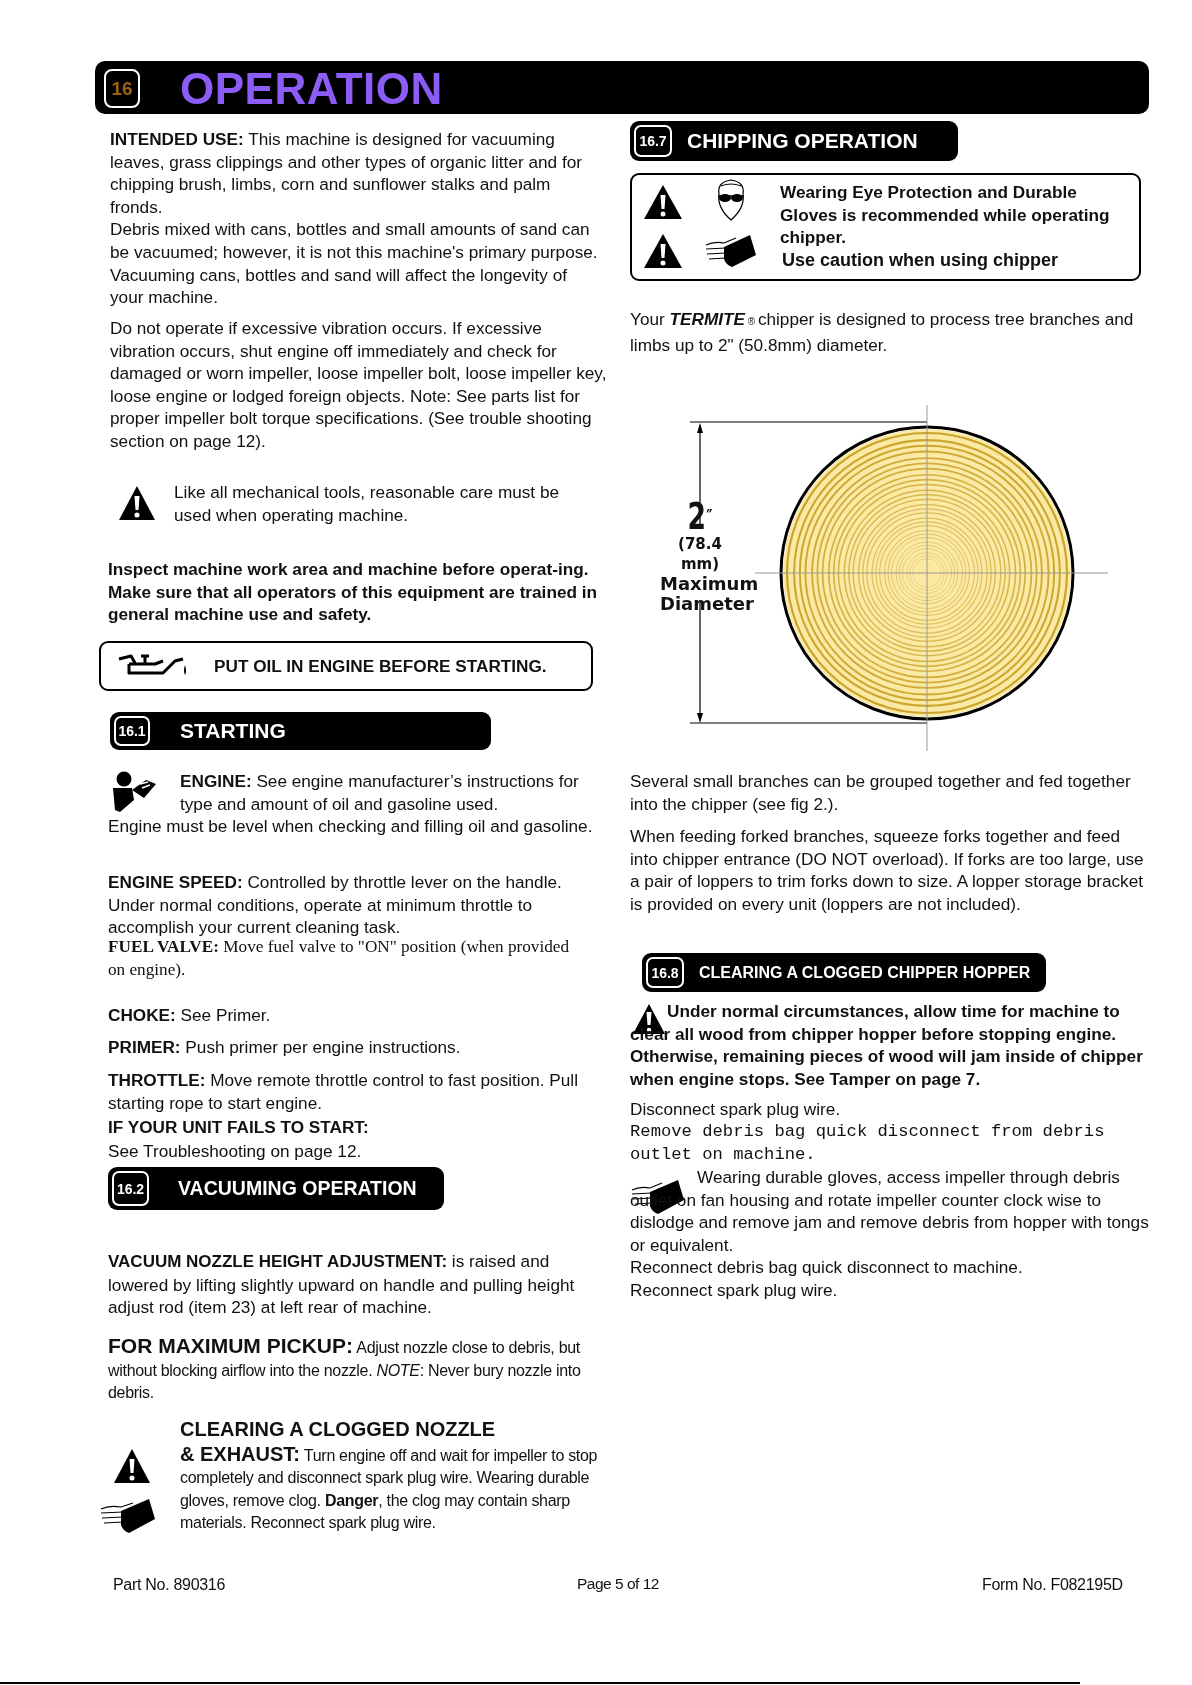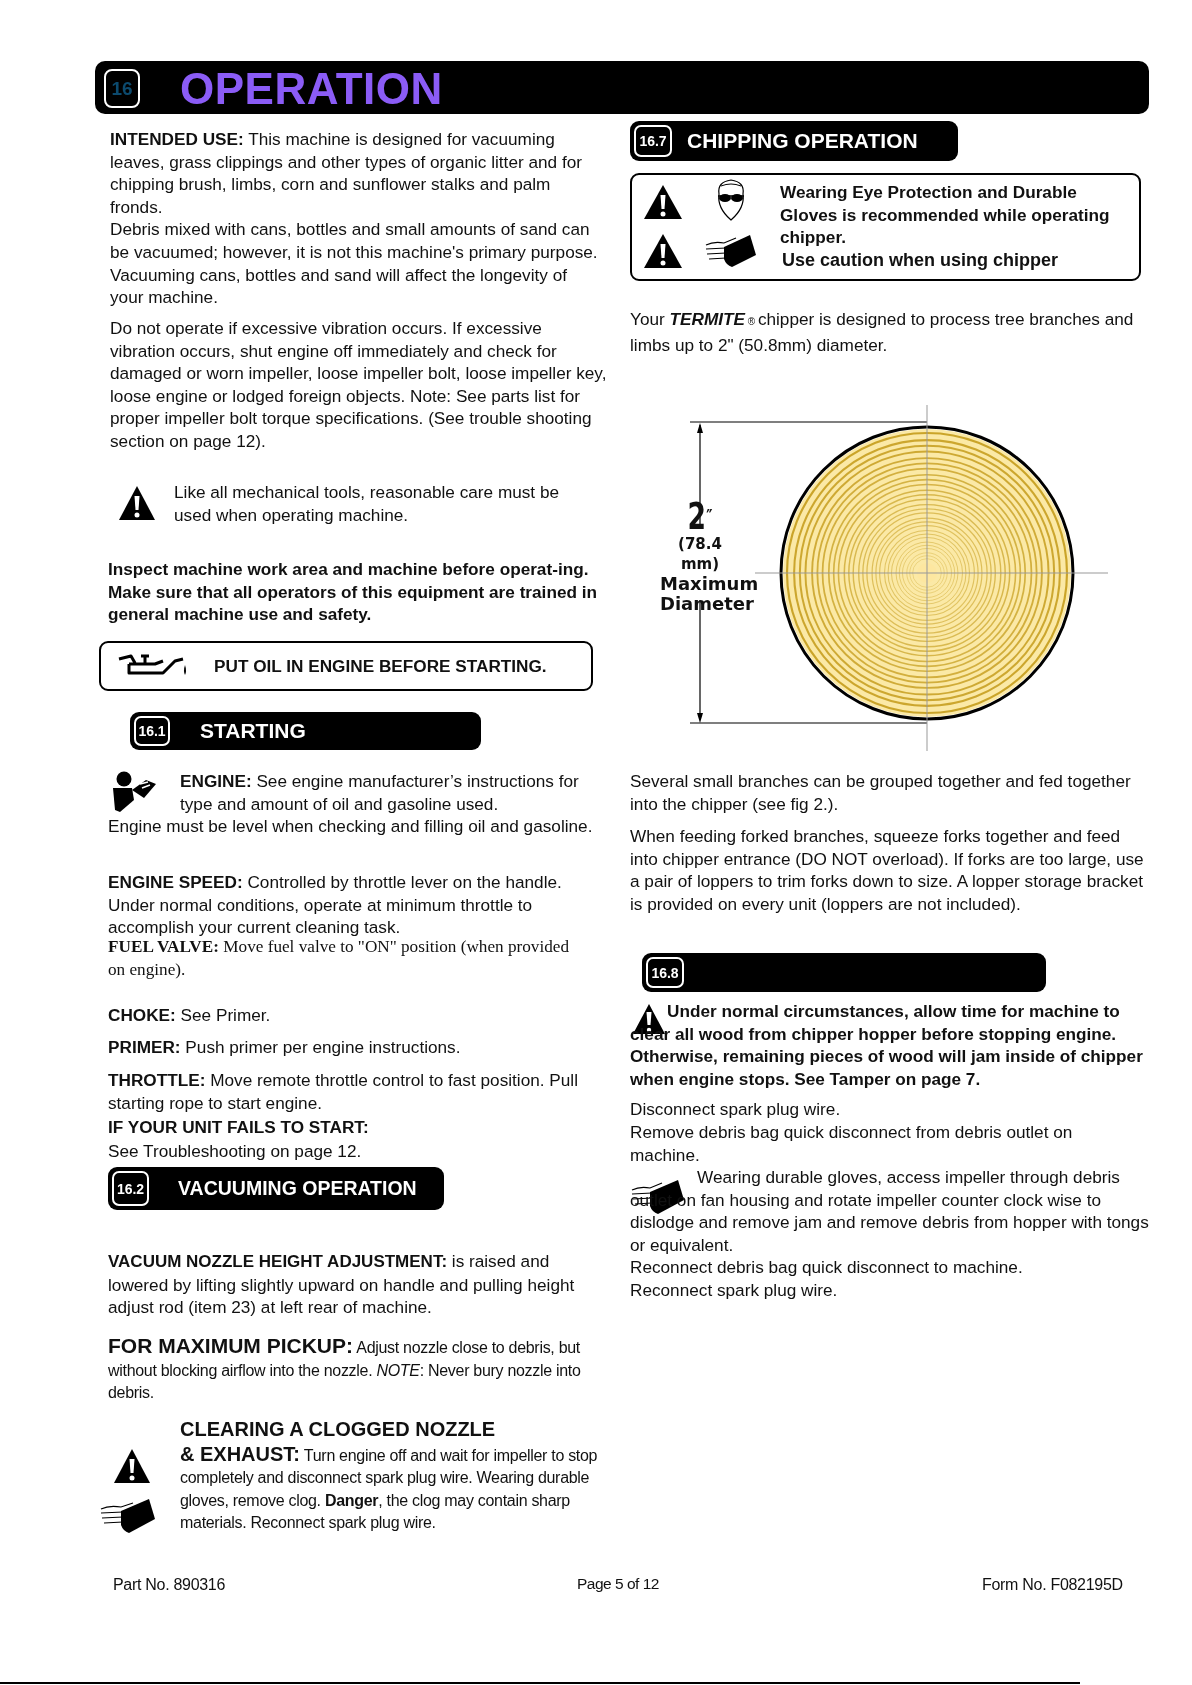--- a/index.html
+++ b/index.html
@@ -4,21 +4,21 @@
 <style>
   html, body { margin:0; padding:0; background:#ffffff; }
   body { width:1192px; height:1685px; position:relative; overflow:hidden;
          font-family:"Liberation Sans", sans-serif; color:#111; }
   .abs { position:absolute; }
   .p { font-size:17.2px; line-height:22.6px; margin:0; }
   .b { font-weight:bold; }
   .i { font-style:italic; }
   .main-bar { left:95px; top:61px; width:1054px; height:53px; background:#000; border-radius:10px; }
   .main-num { left:104px; top:69px; width:32px; height:35px; border:2px solid #fff; border-radius:8px;
-              color:#0c4a6e; font-weight:bold; font-size:19px; line-height:35px; text-align:center; }
+              color:#a16207; font-weight:bold; font-size:19px; line-height:35px; text-align:center; }
   .main-title { left:180px; top:61px; height:45px; line-height:55px; color:#8b5cf6; font-weight:bold; font-size:44px; letter-spacing:0.5px; }
   .sec-bar { background:#000; border-radius:9px; color:#fff;text-align:center; }
   .sec-num { position:absolute; left:4px; top:4px; bottom:4px; border:2px solid #fff; border-radius:7px;
              font-weight:bold; font-size:14px; display:flex; align-items:center; justify-content:center; }
   .sec-title { position:absolute; top:0; bottom:0; display:flex; align-items:center; font-weight:bold; }
   .box { border:2.5px solid #000; border-radius:9px; }
   svg { display:block; }
 </style>
 </head>
 <body>
@@ -48,21 +48,21 @@
 <div class="abs box" style="left:99px; top:641px; width:490px; height:46px;">
   <div class="abs" style="left:14px; top:8px; width:76px; height:32px;">
     <svg width="76" height="32" viewBox="0 0 76 32">
         <path d="M4 8 L16 5 L20 12 M14 13 L14 22 L48 22 L60 10 L68 8 M30 12 L30 6 M26 5 L34 5 M14 13 L40 13 L48 10" stroke="#000" stroke-width="3" fill="none" stroke-linejoin="round"></path>
         <path d="M70 14 Q72 20 70 24 Q68 20 70 14" fill="#000"></path>
       </svg>
   </div>
   <div class="abs b" style="left:113px; top:0; height:46px; line-height:46px; font-size:17.2px;">PUT OIL IN ENGINE BEFORE  STARTING.</div>
 </div>
 
-<div class="abs sec-bar" style="left:110px; top:712px; width:351px; height:38px;margin-left:20px;">
+<div class="abs sec-bar" style="left:110px; top:712px; width:381px; height:38px;">
   <div class="sec-num" style="width:32px;">16.1</div>
   <div class="sec-title" style="left:70px; font-size:21px;">STARTING</div>
 </div>
 
 <div class="abs" style="left:110px; top:770px; width:50px; height:42px;">
   <svg width="50" height="42" viewBox="0 0 50 42">
       <circle cx="14" cy="9" r="7.5" fill="#000"></circle>
       <path d="M3 18 L22 18 L24 30 L10 42 L5 40 Z" fill="#000"></path>
       <path d="M22 20 L36 10 L46 14 L34 28 Z" fill="#000"></path>
       <path d="M30 14 L38 12 M32 18 L40 15" stroke="#fff" stroke-width="1.5"></path>
@@ -196,33 +196,34 @@
     <div style="font-size:18px; line-height:20px;">Maximum</div>
     <div style="font-size:18px; line-height:20px;">Diameter</div>
   </div>
 </div>
 
 <p class="abs p" style="left:630px; top:770px; width:510px;">Several small branches can be grouped together and fed together into the chipper (see fig 2.).</p>
 <p class="abs p" style="left:630px; top:825px; width:515px;">When feeding forked branches, squeeze forks together and feed into chipper entrance (DO NOT overload).  If forks are too large, use a pair of loppers to trim forks down to size.  A lopper storage bracket is provided on every unit (loppers are not included).</p>
 
 <div class="abs sec-bar" style="left:630px; top:953px; width:404px; height:39px;margin-left:12px;">
   <div class="sec-num" style="width:34px;">16.8</div>
+  <div class="sec-title" style="left:57px; font-size:16px;">CLEARING A CLOGGED CHIPPER HOPPER</div>
 </div>
 
 <div class="abs" style="left:632px; top:1003px; width:34px; height:32px;">
   <svg width="34" height="32" viewBox="0 0 34 32">
       <path d="M17 1 L33 31 L1 31 Z" fill="#000"></path>
       <path d="M14.5 9 L19.5 9 L18.5 22 L15.5 22 Z" fill="#fff"></path>
       <circle cx="17" cy="27" r="2.2" fill="#fff"></circle>
     </svg>
 </div>
 <p class="abs p b" style="left:630px; top:1000px; width:520px; text-indent:37px;">Under normal circumstances, allow time for machine to clear all wood from chipper hopper before stopping engine.  Otherwise,  remaining pieces of wood will jam inside of chipper when engine stops. See Tamper on page 7.</p>
 
 <p class="abs p" style="left:630px; top:1098px; width:520px;">Disconnect spark plug wire.</p>
-<p class="abs p" style="left:630px; top:1121px; width:510px;">Remove debris bag quick disconnect from debris outlet on machine.</p>
+<p class="abs p" style="left:630px; top:1121px; width:510px;font-family:Liberation Mono, monospace;">Remove debris bag quick disconnect from debris outlet on machine.</p>
 <div class="abs" style="left:630px; top:1178px; width:58px; height:38px;">
   <svg width="58" height="38" viewBox="0 0 58 38">
       <path d="M2 12 Q10 8 20 10 L32 5 M2 16 L22 15 M3 21 L22 20 M5 26 L22 25" stroke="#000" stroke-width="1.2" fill="none"></path>
       <path d="M20 14 L48 2 L54 22 L28 36 Q22 34 20 28 Z" fill="#000"></path>
     </svg>
 </div>
 <p class="abs p" style="left:630px; top:1166px; width:520px; text-indent:67px;">Wearing durable gloves, access impeller through debris outlet on fan housing and rotate impeller counter clock wise to dislodge and remove jam and remove debris from hopper with tongs or equivalent.</p>
 <p class="abs p" style="left:630px; top:1256px; width:520px;">Reconnect debris bag quick disconnect to machine.</p>
 <p class="abs p" style="left:630px; top:1279px; width:520px;">Reconnect spark plug wire.</p>
 

